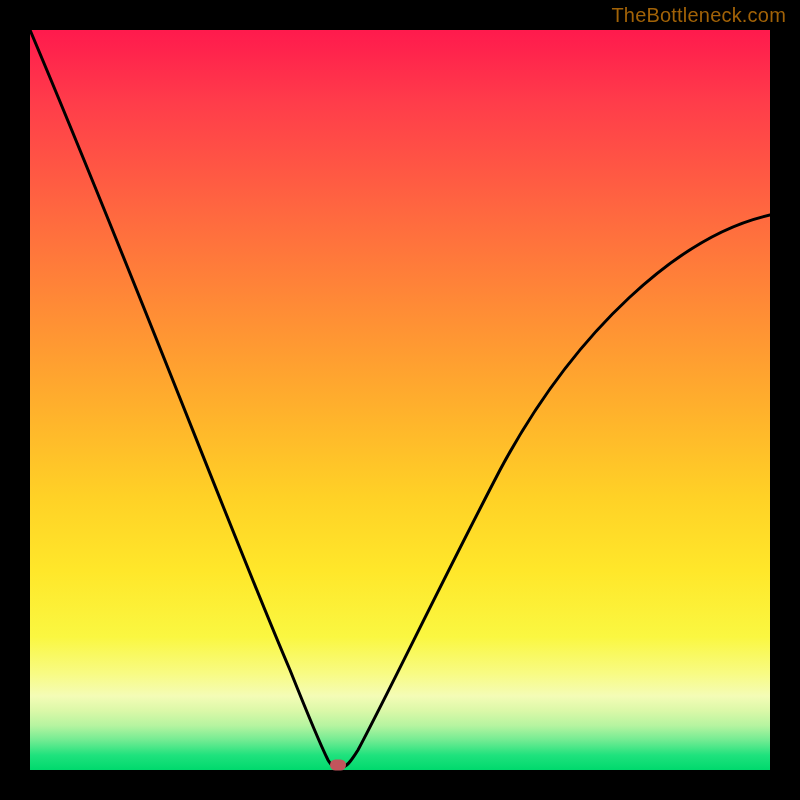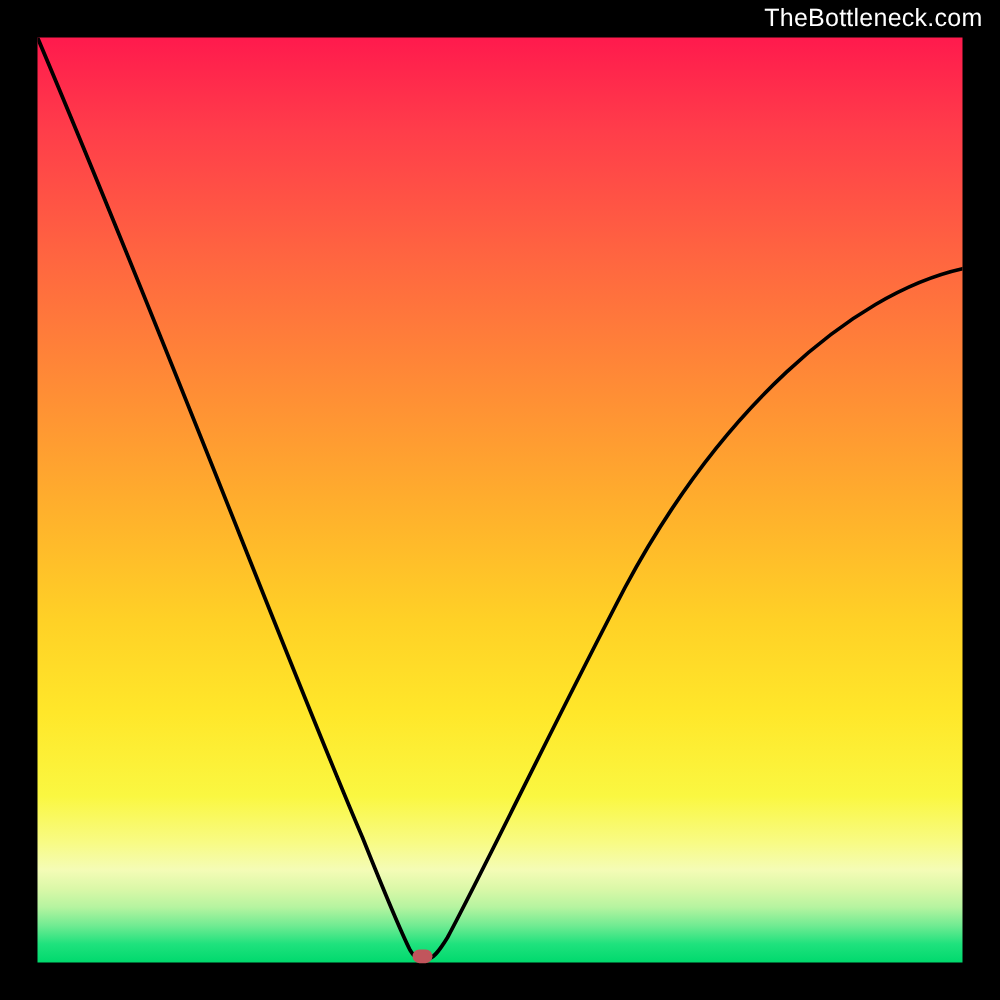--- a/index.html
+++ b/index.html
@@ -54,21 +54,21 @@
     width: 16px;
     height: 11px;
     border-radius: 6px;
     background: #c1555c;
     transform: translate(-50%, -50%);
   }
   .watermark {
     position: absolute;
     top: 4px;
     right: 14px;
-    color: #ffffff;
+    color: #a16207;
     font-size: 20px;
     font-weight: 500;
     letter-spacing: 0.2px;
   }
 </style>
 </head>
 <body>
 
 <div class="frame">
 

